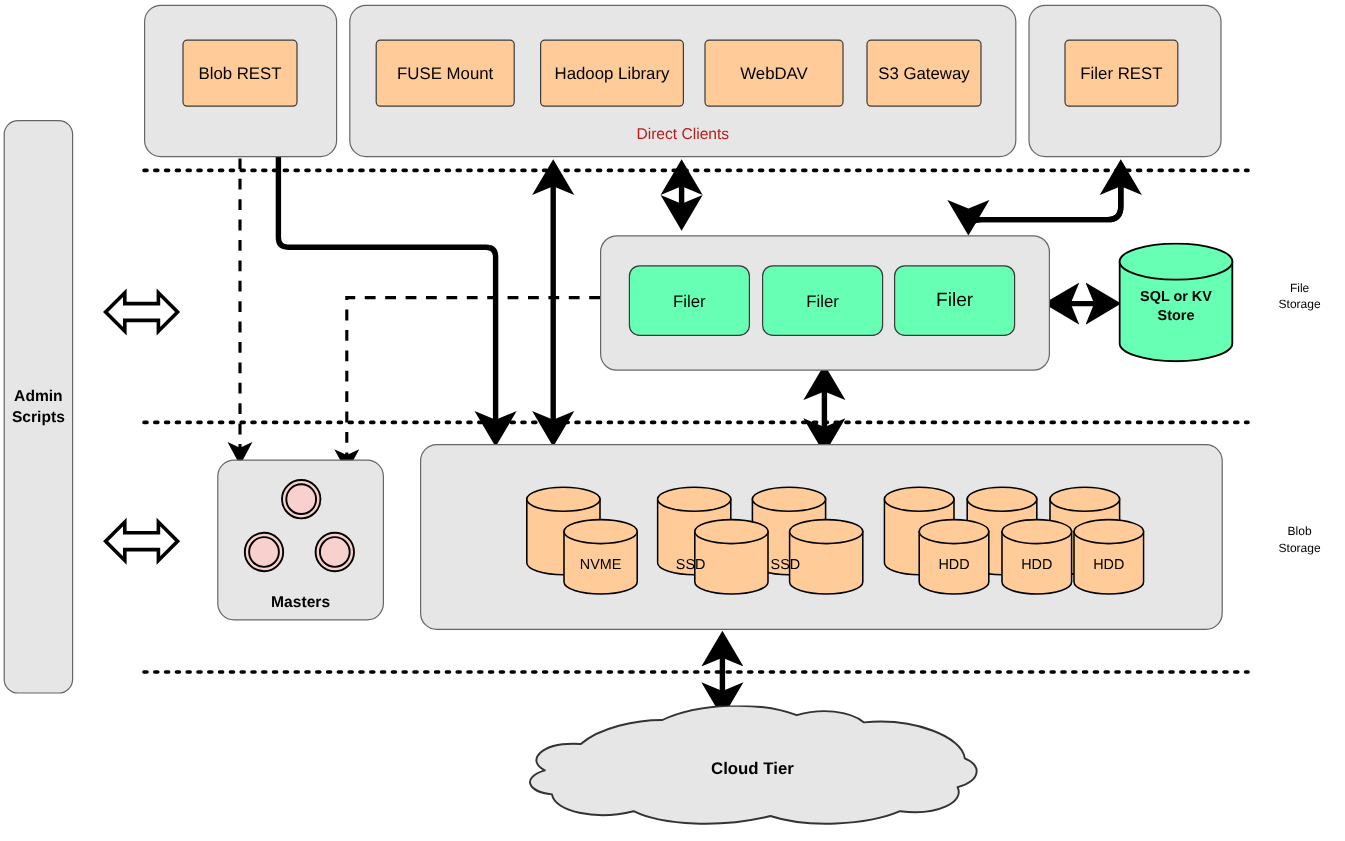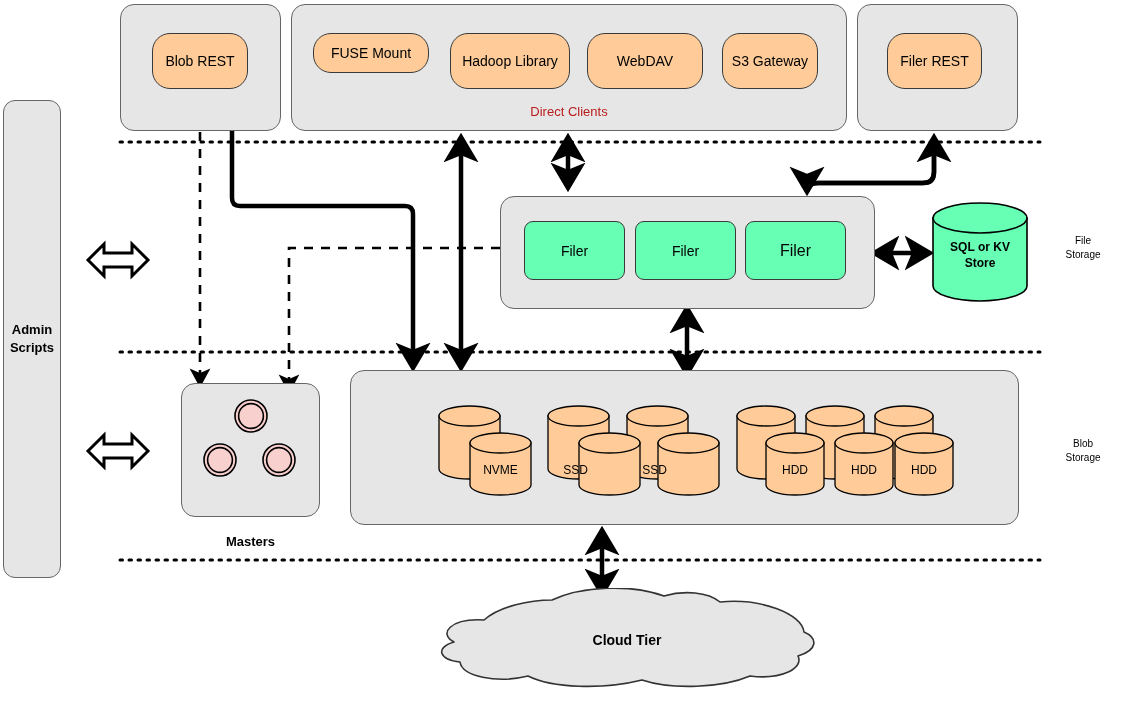--- a/index.html
+++ b/index.html
@@ -30,21 +30,21 @@
     color: #000000;
   }
   .group-box {
     background: #e6e6e6;
     border: 1px solid #666666;
     border-radius: 14px;
   }
   .orange-box {
     background: #ffcc99;
     border: 1px solid #3a3a3a;
-    border-radius: 18px;
+    border-radius: 4px;
     font-size: 14px;
   }
   .green-box {
     background: #66ffb3;
     border: 1px solid #3a3a3a;
     border-radius: 9px;
     font-size: 14px;
   }
   .lbl-static {
     position: absolute;
@@ -145,21 +145,21 @@
   </div>
 
   <div class="node group-box" style="left:120px; top:4px; width:161px; height:127px;">
   </div>
   <div class="node orange-box" style="left:152px; top:33px; width:96px; height:56px;">
     <span>Blob REST</span>
   </div>
 
   <div class="node group-box" style="left:291px; top:4px; width:556px; height:127px;">
   </div>
-  <div class="node orange-box" style="left:313px; top:33px; width:116px; height:40px;">
+  <div class="node orange-box" style="left:313px; top:33px; width:116px; height:56px;">
     <span>FUSE Mount</span>
   </div>
   <div class="node orange-box" style="left:450px; top:33px; width:120px; height:56px;">
     <span>Hadoop Library</span>
   </div>
   <div class="node orange-box" style="left:587px; top:33px; width:116px; height:56px;">
     <span>WebDAV</span>
   </div>
   <div class="node orange-box" style="left:722px; top:33px; width:96px; height:56px;">
     <span>S3 Gateway</span>
@@ -203,21 +203,21 @@
     <svg class="inline-shape" width="139" height="134" viewBox="0 0 139 134">
       <g stroke="#000" stroke-width="1.6" fill="#f8d0ce">
         <circle cx="70" cy="33" r="16"></circle>
         <circle cx="70" cy="33" r="12.4" fill="#f8d0ce"></circle>
         <circle cx="39" cy="77" r="16"></circle>
         <circle cx="39" cy="77" r="12.4" fill="#f8d0ce"></circle>
         <circle cx="98" cy="77" r="16"></circle>
         <circle cx="98" cy="77" r="12.4" fill="#f8d0ce"></circle>
       </g>
     </svg>
-    <div style="position:absolute; left:0; top:111px; width:139px; text-align:center; font-size:13px; font-weight:bold;margin-top:40px;">
+    <div style="position:absolute; left:0; top:111px; width:139px; text-align:center; font-size:13px; font-weight:bold;">
       <span>Masters</span>
     </div>
   </div>
 
   <div class="node group-box" style="left:350px; top:370px; width:669px; height:155px;">
   </div>
 
   <div class="cyl-wrap" style="left:398px; top:405px; width:96px; height:92px;margin-left:40px;">
     <svg class="inline-shape" width="96" height="92" viewBox="0 0 96 92">
       <g stroke="#000" stroke-width="1.3" fill="#ffcc99">

